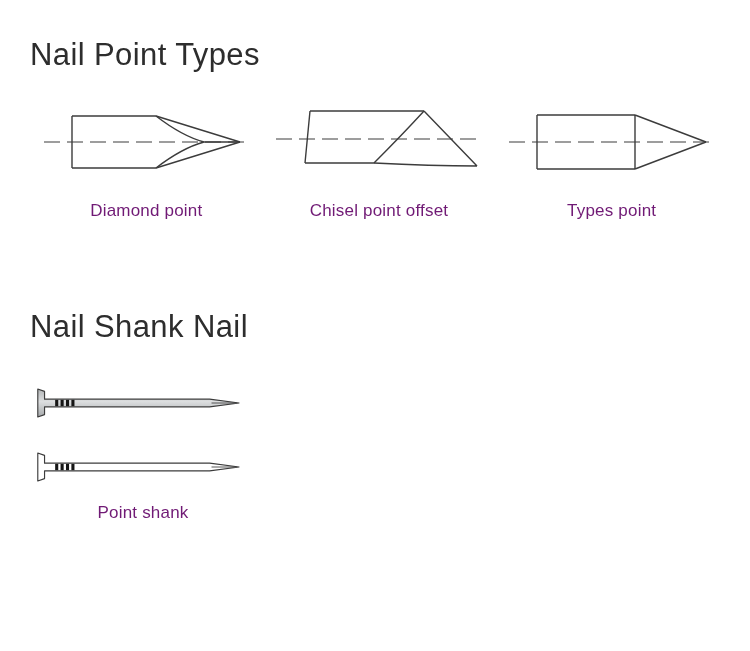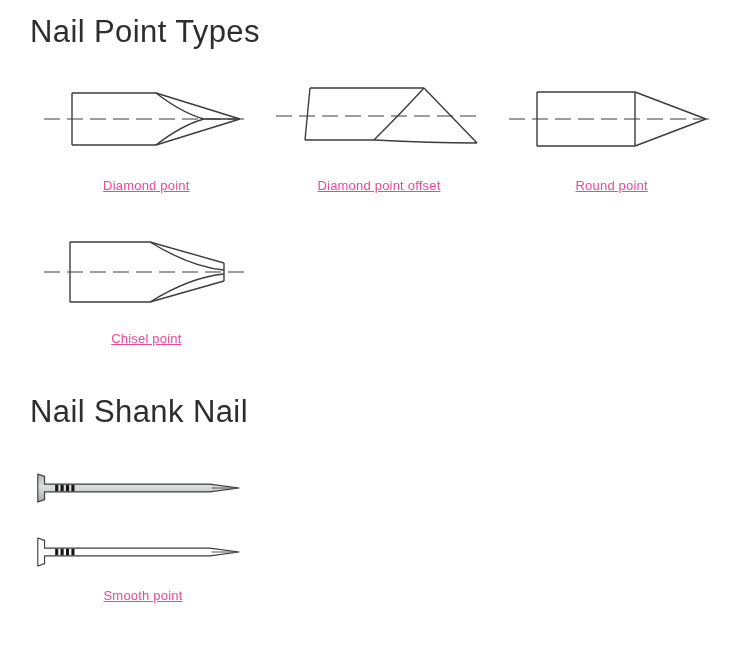--- a/index.html
+++ b/index.html
@@ -3,41 +3,40 @@
 <meta charset="utf-8">
 <style>
   * { margin: 0; padding: 0; box-sizing: border-box; }
   html, body { background: #ffffff; }
   body {
     width: 750px; height: 651px;
     font-family: "Liberation Sans", sans-serif;
     color: #3a3a3a;
     overflow: hidden;
   }
-  .page { width: 750px; height: 651px; padding: 14px 22px 0 30px; }
+  .page { width: 750px; height: 651px; padding: 37px 22px 0 30px; }
   .section-title {
     font-size: 31px;
     font-weight: 400;
     color: #2d2d2d;
     letter-spacing: 0.4px;
   }
   .points-grid {
     display: grid;
     grid-template-columns: 1fr 1fr 1fr;
     margin-top: 30px;
   }
   .points-grid.row2 { margin-top: 40px; }
   figure { display: flex; flex-direction: column; align-items: center; }
   figure svg { display: block; }
   figcaption {
-    font-size: 13px;
-    color: #ec4899;
+    font-size: 17px;
+    color: #701a75;
     margin-top: 20px;
     letter-spacing: 0.2px;
-    text-decoration: underline;
   }
   .shanks-title { margin-top: 48px; }
   .shanks-grid {
     display: grid;
     grid-template-columns: 1fr 1fr 1fr;
     margin-top: 40px;
     column-gap: 10px;
   }
   .nail { width: 222px; height: 36px; }
   .nail + .nail { margin-top: 28px; }
@@ -115,60 +114,51 @@
       <figcaption>Diamond point</figcaption>
     </figure>
 
     <figure>
       <svg width="205" height="78" viewBox="0 0 205 78">
         <path class="ptc" d="M0,36 H205"></path>
         <path class="pt" d="M34,8 L29,60 M34,8 H148 M29,60 H98"></path>
         <path class="pt" d="M98,60 Q126,32 148,8"></path>
         <path class="pt" d="M148,8 L201,63 M98,60 Q155,63 201,63"></path>
       </svg>
-      <figcaption>Diamond point offset</figcaption>
+      <figcaption>Chisel point offset</figcaption>
     </figure>
 
     <figure>
       <svg width="205" height="78" viewBox="0 0 205 78">
         <path class="ptc" d="M0,39 H205"></path>
         <path class="pt" d="M28,12 V66 M28,12 H126 M28,66 H126 M126,12 V66"></path>
         <path class="pt" d="M126,12 L197,39 M126,66 L197,39"></path>
       </svg>
-      <figcaption>Round point</figcaption>
+      <figcaption>Types point</figcaption>
     </figure>
 
   </section>
 
   <section class="points-grid row2">
 
-    <figure>
-      <svg width="205" height="78" viewBox="0 0 205 78">
-        <path class="ptc" d="M0,39 H205"></path>
-        <path class="pt" d="M26,9 V69 M26,9 H106 M26,69 H106"></path>
-        <path class="pt" d="M106,9 L180,30 M106,69 L180,48 M180,30 V48"></path>
-        <path class="pt" d="M106,9 C132,25 158,35 180,37 M106,69 C132,53 158,43 180,41"></path>
-      </svg>
-      <figcaption>Chisel point</figcaption>
-    </figure>
 
 
   </section>
 
   <h1 class="section-title shanks-title">Nail Shank Nail</h1>
 
   <section class="shanks-grid">
 
     <figure class="shank-fig">
       <svg class="nail" viewBox="0 0 230 36">
         <use href="#nail-smooth" fill="url(#metal)"></use>
       </svg>
       <svg class="nail" viewBox="0 0 230 36">
         <use href="#nail-smooth" fill="#ffffff"></use>
       </svg>
-      <figcaption>Smooth point</figcaption>
+      <figcaption>Point shank</figcaption>
     </figure>
 
 
 
   </section>
 
 </main>
 
 </body></html>

